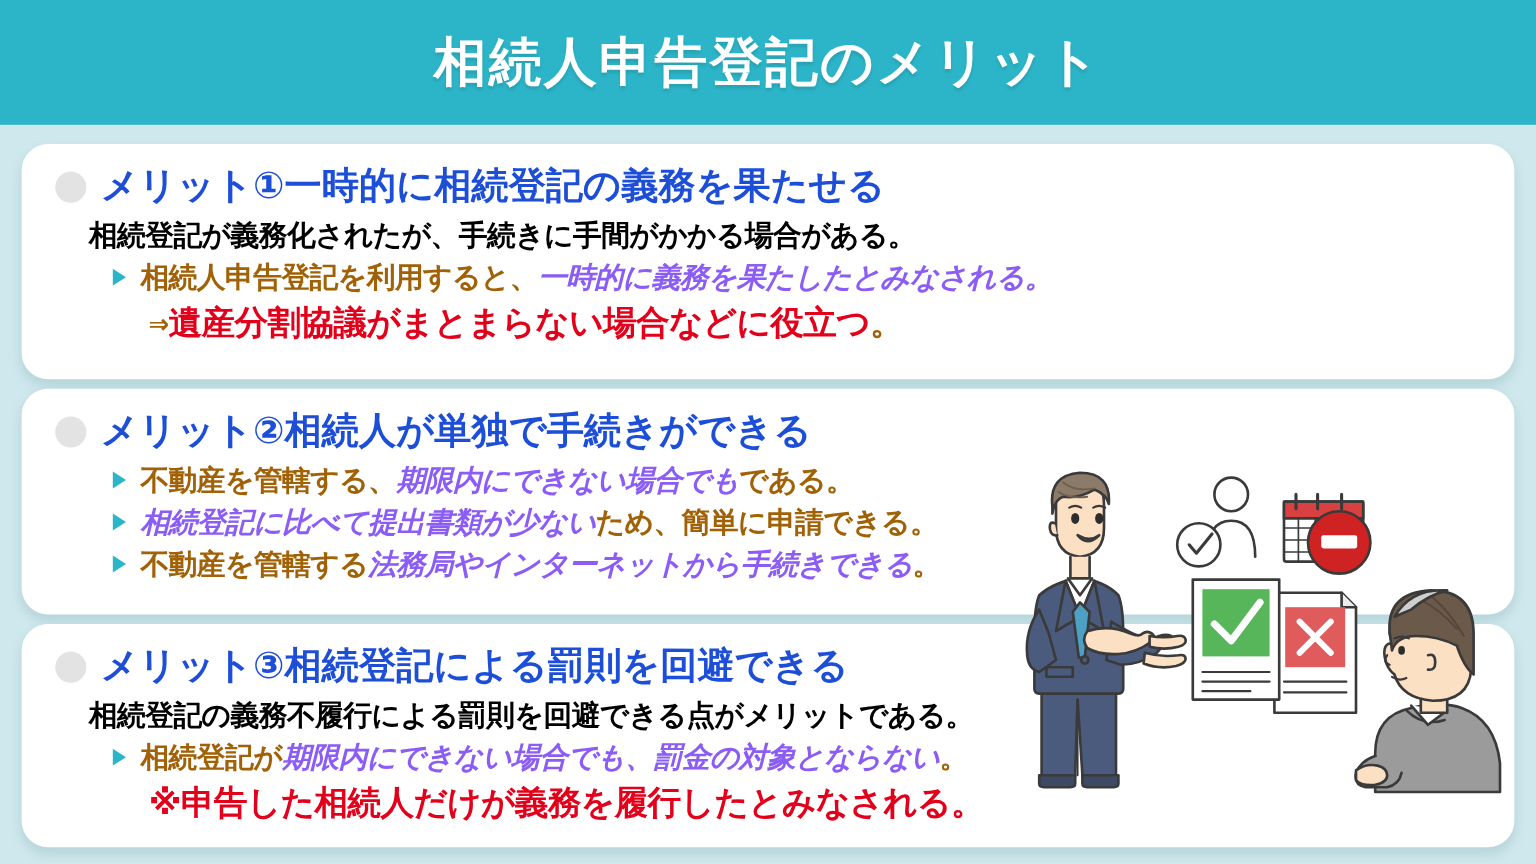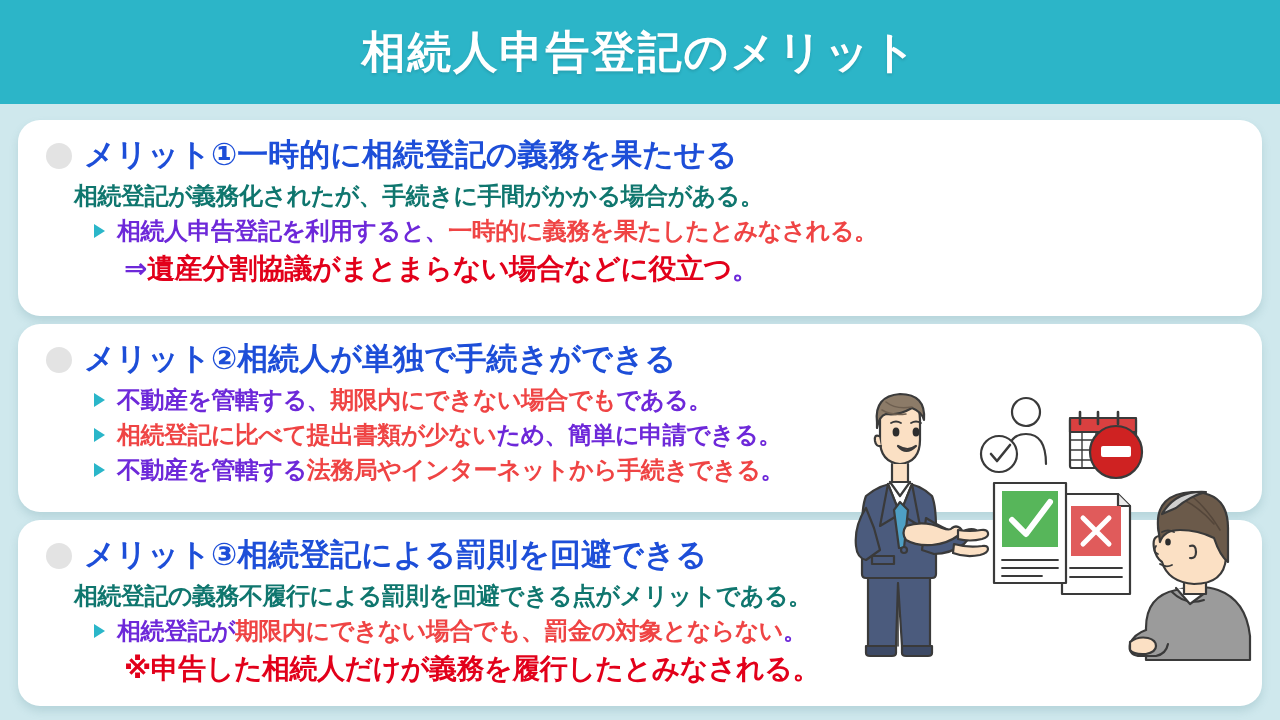--- a/index.html
+++ b/index.html
@@ -52,21 +52,21 @@
     color:#1d4ed8;
     font-size:31px;
     font-weight:bold;
     letter-spacing:0px;
     white-space:nowrap;
   }
   .lead-line{
     margin:2px 0 2px 28px;
     font-size:24px;
     font-weight:bold;
-    color:#0f766e;
+    color:#000000;
     letter-spacing:-0.5px;
     white-space:nowrap;
   }
   .bullet-line{
     display:flex;align-items:flex-start;
     margin:3px 0 3px 48px;
     white-space:nowrap;
   }
   .tri{
     flex:0 0 auto;
@@ -78,23 +78,23 @@
   }
   .bullet-text{
     font-size:24px;font-weight:bold;color:#111111;
     letter-spacing:-0.5px;
   }
   .sub-line{
     margin:2px 0 2px 78px;
     font-size:28px;font-weight:bold;color:#111111;
     letter-spacing:-0.5px;white-space:nowrap;
   }
-  .hl-blue{color:#ef4444;}
+  .hl-blue{color:#8b5cf6;font-style:italic;}
   .hl-red{color:#e2001a;}
-  .hl-black{color:#6d28d9;}
+  .hl-black{color:#a16207;font-family:Liberation Mono, monospace;}
 
   
   #illustration{
     position:absolute;
     left:846px;top:378px;
     width:420px;height:330px;
     pointer-events:none;
   }
 </style>
 </head>

